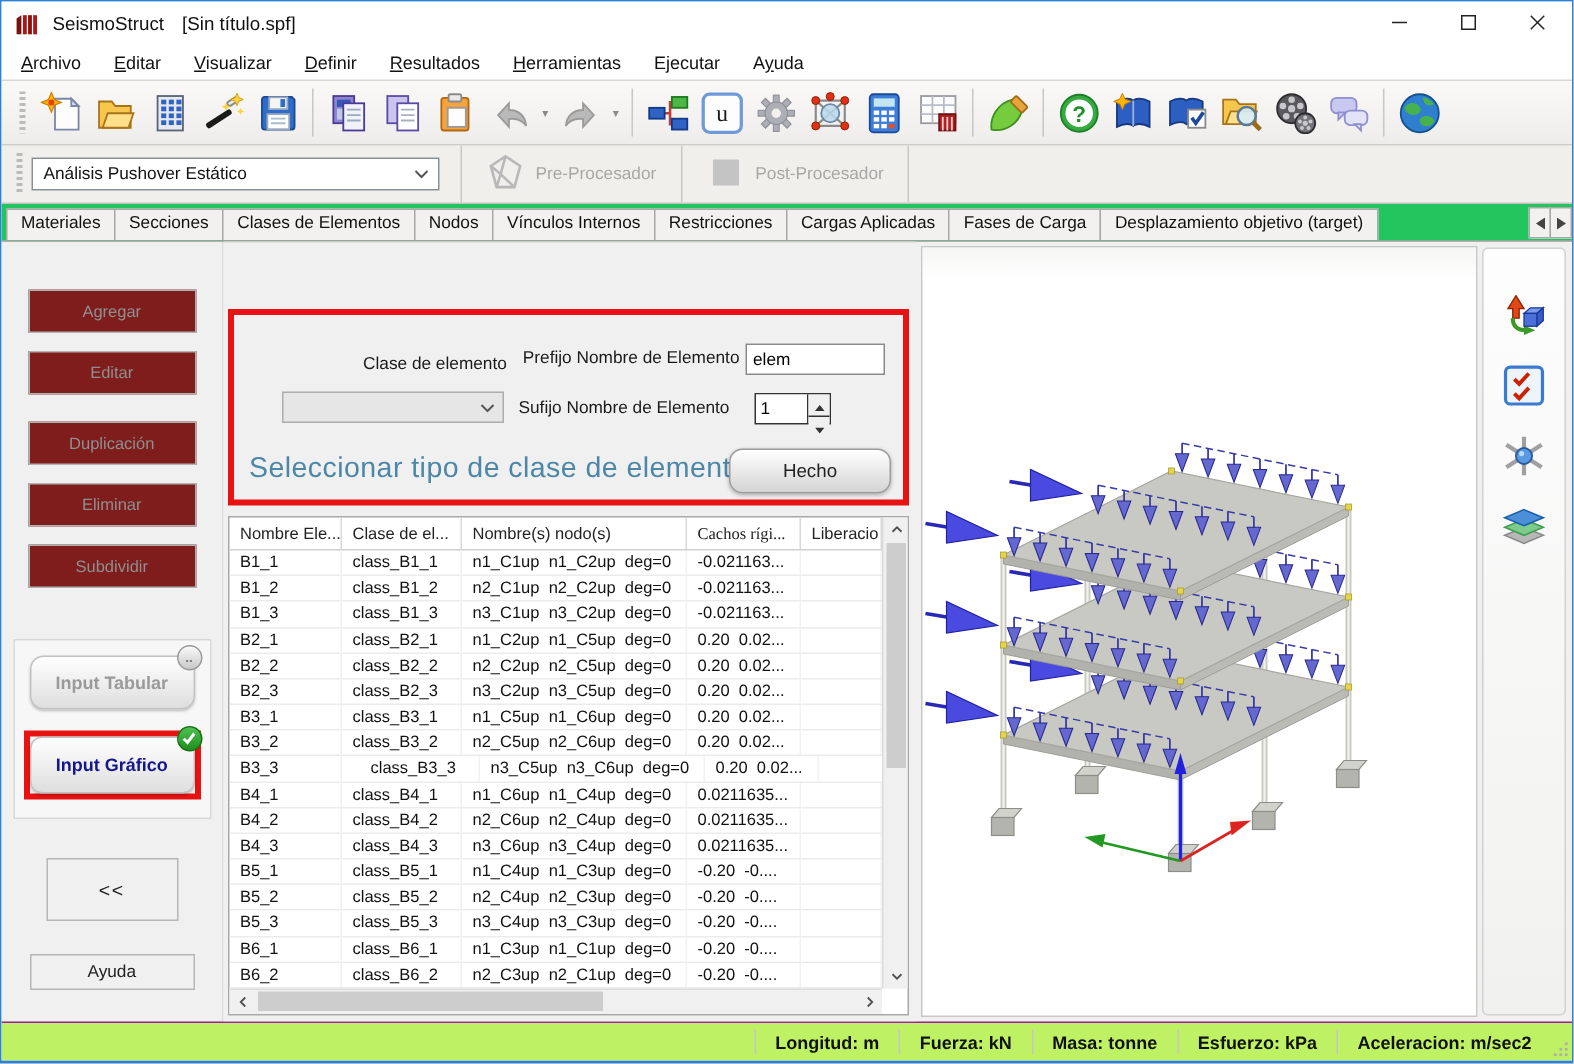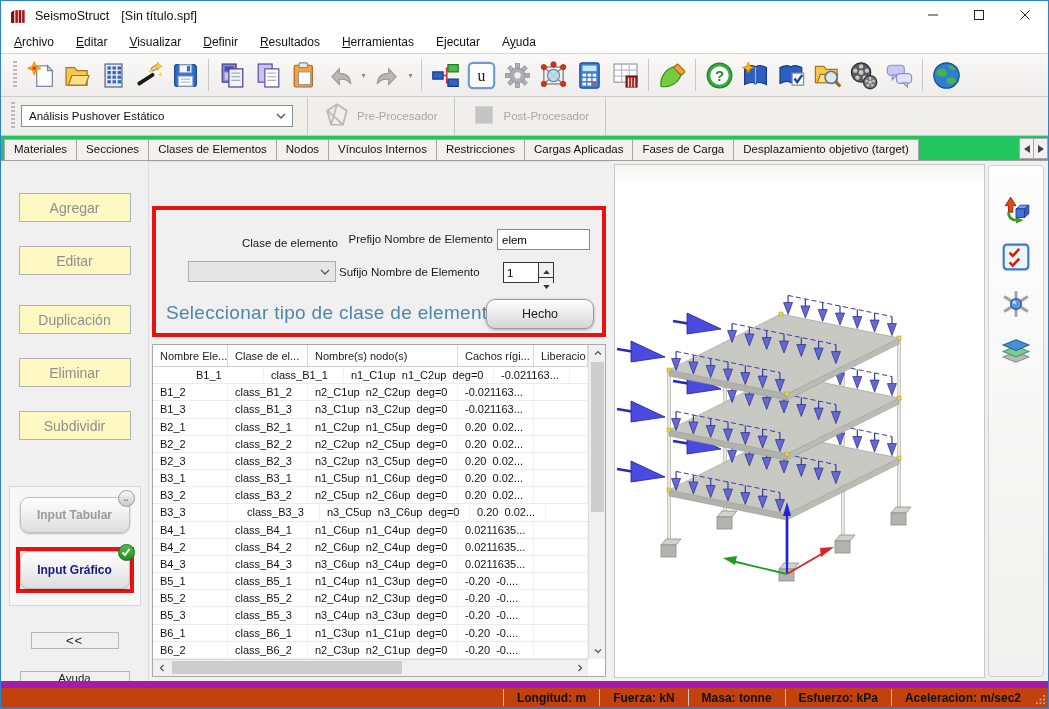--- a/index.html
+++ b/index.html
@@ -55,22 +55,22 @@
   .tabscroll { position:absolute; right:0; top:2px; display:flex; z-index:3; background:#f0f0f0; }
   .tabscroll .tsb { width:15px; height:21px; border:1px solid #a8a8a8; background:#f2f1ef; display:flex;
                     align-items:center; justify-content:center; margin-left:-1px; }
   .tabscroll .tsb svg { width:6px; height:8px; }
 
   
   .content { flex:1; display:flex; background:#f0f0f0; overflow:hidden; }
 
   
   .sidebar { width:148px; flex:none; border-right:1px solid #dcdcdc; padding-top:32px; display:flex; flex-direction:column; align-items:center; }
-  .side-btn { width:112px; height:29px; margin-bottom:24px; background:#fef9c3; border:1px solid #b2b2b2;
-              color:#8f8f8f; font-size:14px; font-family:inherit; }
+  .side-btn { width:112px; height:29px; margin-bottom:12px; background:#7f1d1d; border:1px solid #b2b2b2;
+              color:#8f8f8f; font-size:11px; font-family:inherit; }
   .side-btn.gap { margin-top:6px; }
   .inputbox { width:132px; margin-top:22px; border:1px solid #d8d8d8; background:#f7f7f7; padding:10px 0 12px;
               display:flex; flex-direction:column; align-items:center; }
   .mode-btn { position:relative; width:110px; height:36px; border-radius:9px; border:1px solid #c0c0c0;
               background:linear-gradient(#ffffff,#dedede); display:flex; align-items:center; justify-content:center;
               font-weight:bold; font-size:12px; color:#9a9a9a; box-shadow:0 1px 2px rgba(0,0,0,.25); }
   .mode-badge { position:absolute; top:-8px; right:-6px; width:17px; height:17px; border-radius:50%;
                 background:linear-gradient(#fafafa,#c8c8c8); border:1px solid #9a9a9a; color:#777;
                 font-size:9px; display:flex; align-items:center; justify-content:center; line-height:1; }
   .mode-badge.green { background:linear-gradient(#4fbf4f,#1e8f1e); border-color:#167016; }
@@ -82,21 +82,21 @@
   .help-btn { width:110px; height:24px; margin-top:22px; background:#f0f0f0; border:1px solid #b6b6b6;
               font-size:11.5px; color:#222; display:flex; align-items:center; justify-content:center; }
 
   
   .mainpanel { width:462px; flex:none; position:relative; background:#f0f0f0; border-top:1px solid #e2e2e2; }
   .form-box { position:absolute; left:3px; top:44px; width:454px; height:131px; border:4px solid #e81212;
               background:#f0f0f0; }
   .f-label { position:absolute; font-size:11.5px; color:#1a1a1a; }
   .lbl-class { left:86px; top:27px; }
   .lbl-prefix { left:183px; top:23px; width:154px; text-align:right; }
-  .lbl-suffix { left:183px; top:56px; width:154px; text-align:left; }
+  .lbl-suffix { left:183px; top:56px; width:154px; text-align:center; }
   .class-combo { position:absolute; left:32px; top:51px; width:148px; height:21px; background:#e6e6e6;
                  border:1px solid #adadad; display:flex; align-items:center; }
   .class-combo .chev { margin-left:auto; width:20px; display:flex; justify-content:center; }
   .class-combo .chev svg { width:10px; height:6px; }
   .prefix-input { position:absolute; left:341px; top:19px; width:93px; height:21px; border:1px solid #8a8a8a;
                   font-size:11.5px; padding:0 4px; font-family:inherit; background:#fff; }
   .spinner { position:absolute; left:347px; top:52px; display:flex; border:1px solid #333; background:#fff; height:21px; }
   .spinner input { width:34px; border:none; font-size:11.5px; padding:0 3px; font-family:inherit; outline:none; }
   .spin-col { width:15px; border-left:1px solid #333; display:flex; flex-direction:column; }
   .spin-btn { flex:1; display:flex; align-items:center; justify-content:center; background:#f0f0f0; }
@@ -134,21 +134,21 @@
   .viewport svg { position:absolute; left:0; top:0; }
 
   
   .rightstrip { width:60px; flex:none; padding:4px 4px 4px 0; }
   .rs-inner { width:100%; height:100%; background:linear-gradient(#fdfdfd,#f1f1f0); border:1px solid #d2d2d0;
               border-radius:4px; display:flex; flex-direction:column; align-items:center; padding-top:28px; gap:13px; }
   .rs-btn { width:34px; height:34px; display:flex; align-items:center; justify-content:center; }
   .rs-btn svg { width:30px; height:30px; }
 
   
-  .statusbar { height:26px; background:#c2410c; border-top:7px solid #a21caf; display:flex; align-items:flex-end; flex:none; }
+  .statusbar { height:26px; background:#bef264; border-top:1px solid #a21caf; display:flex; align-items:flex-end; flex:none; }
   .status-fields { margin-left:auto; display:flex; height:100%; align-items:center; }
   .status-field { font-size:12px; font-weight:bold; padding:0 13px; border-left:1px solid #c8c6c3; height:17px;
                   display:flex; align-items:center; white-space:nowrap; }
   .grip-corner { width:14px; height:100%; display:flex; align-items:flex-end; justify-content:flex-end; padding:0 2px 2px 0; }
   .grip-corner svg { width:11px; height:11px; }
 </style>
 </head>
 <body>
 
 <div class="window">
@@ -616,26 +616,26 @@
         </div>
         <div class="form-headline">Seleccionar tipo de clase de elemento</div>
         <div class="hecho-btn">Hecho</div>
       </div>
 
       <div class="tablebox">
         <div class="thead">
             <div class="th" style="width: 75px;">Nombre Ele...</div>
             <div class="th" style="width: 80px;">Clase de el...</div>
             <div class="th" style="width: 150px;">Nombre(s) nodo(s)</div>
-            <div class="th" style="width: 76px;">Cachos rígi...</div>
+            <div class="th" style="width: 76px; font-family: Liberation Serif, serif;">Cachos rígi...</div>
             <div class="th" style="width: 54px;">Liberacio</div>
           </div>
         <div class="tbody">
             <div class="tr">
-              <div class="td" style="width: 75px; margin-left: 36px;">B1_1</div>
+              <div class="td" style="width: 75px;">B1_1</div>
               <div class="td" style="width: 80px;">class_B1_1</div>
               <div class="td" style="width: 150px;">n1_C1up  n1_C2up  deg=0</div>
               <div class="td" style="width: 76px;">-0.021163...</div>
               <div class="td" style="width: 54px;"></div>
             </div>
             <div class="tr">
               <div class="td" style="width: 75px;">B1_2</div>
               <div class="td" style="width: 80px;">class_B1_2</div>
               <div class="td" style="width: 150px;">n2_C1up  n2_C2up  deg=0</div>
               <div class="td" style="width: 76px;">-0.021163...</div>

